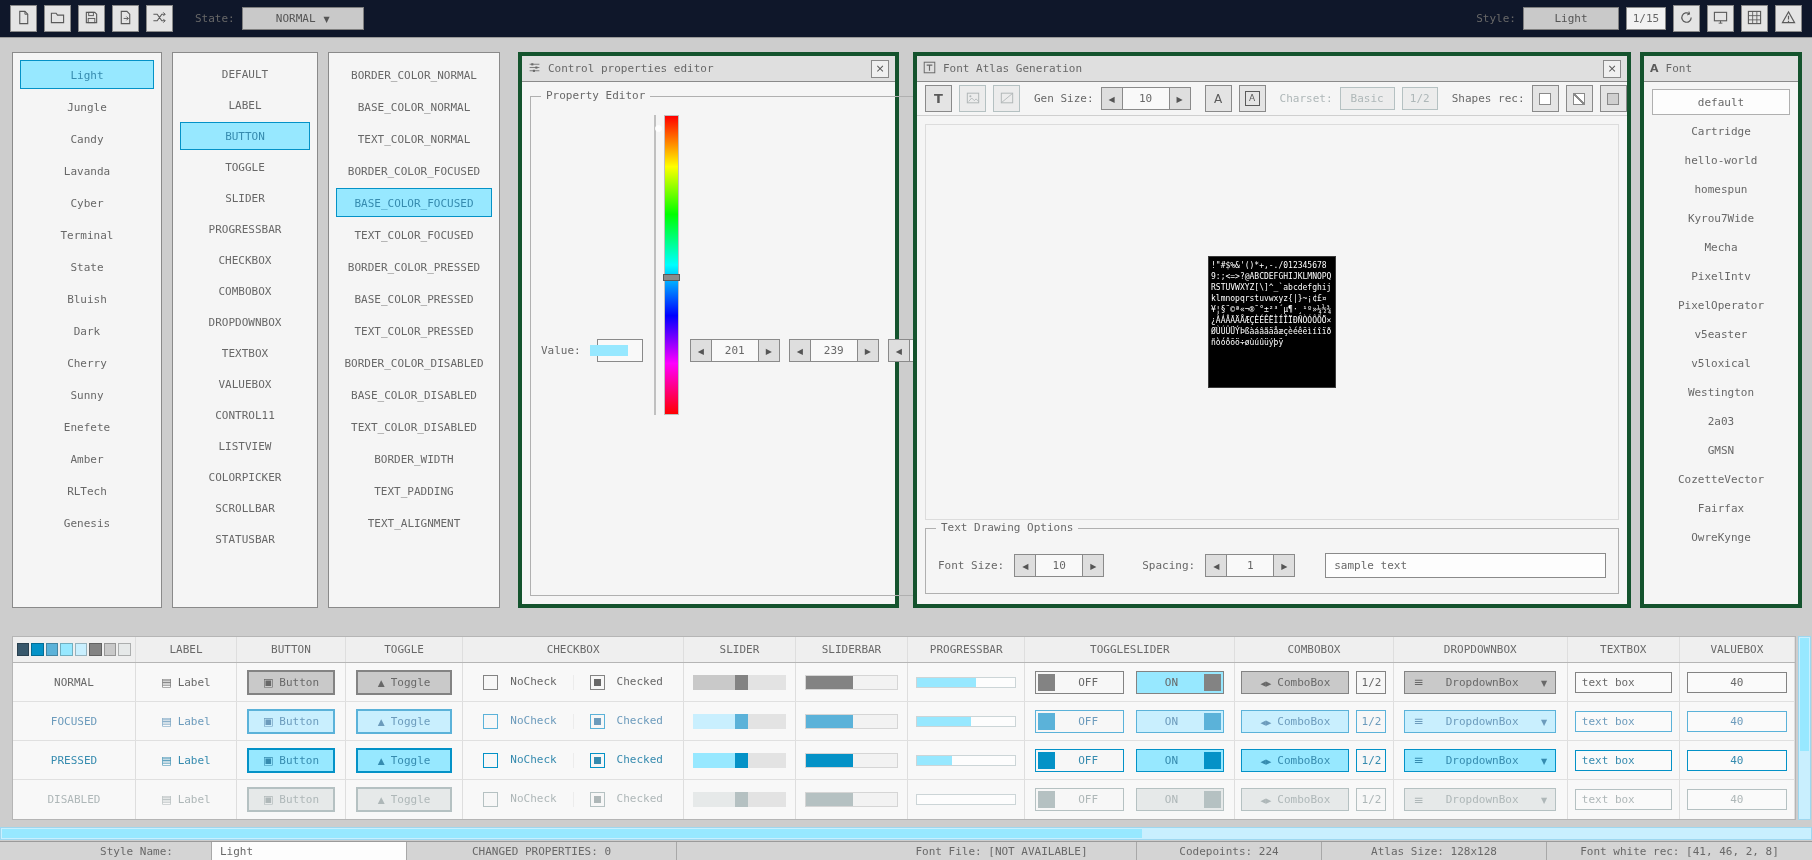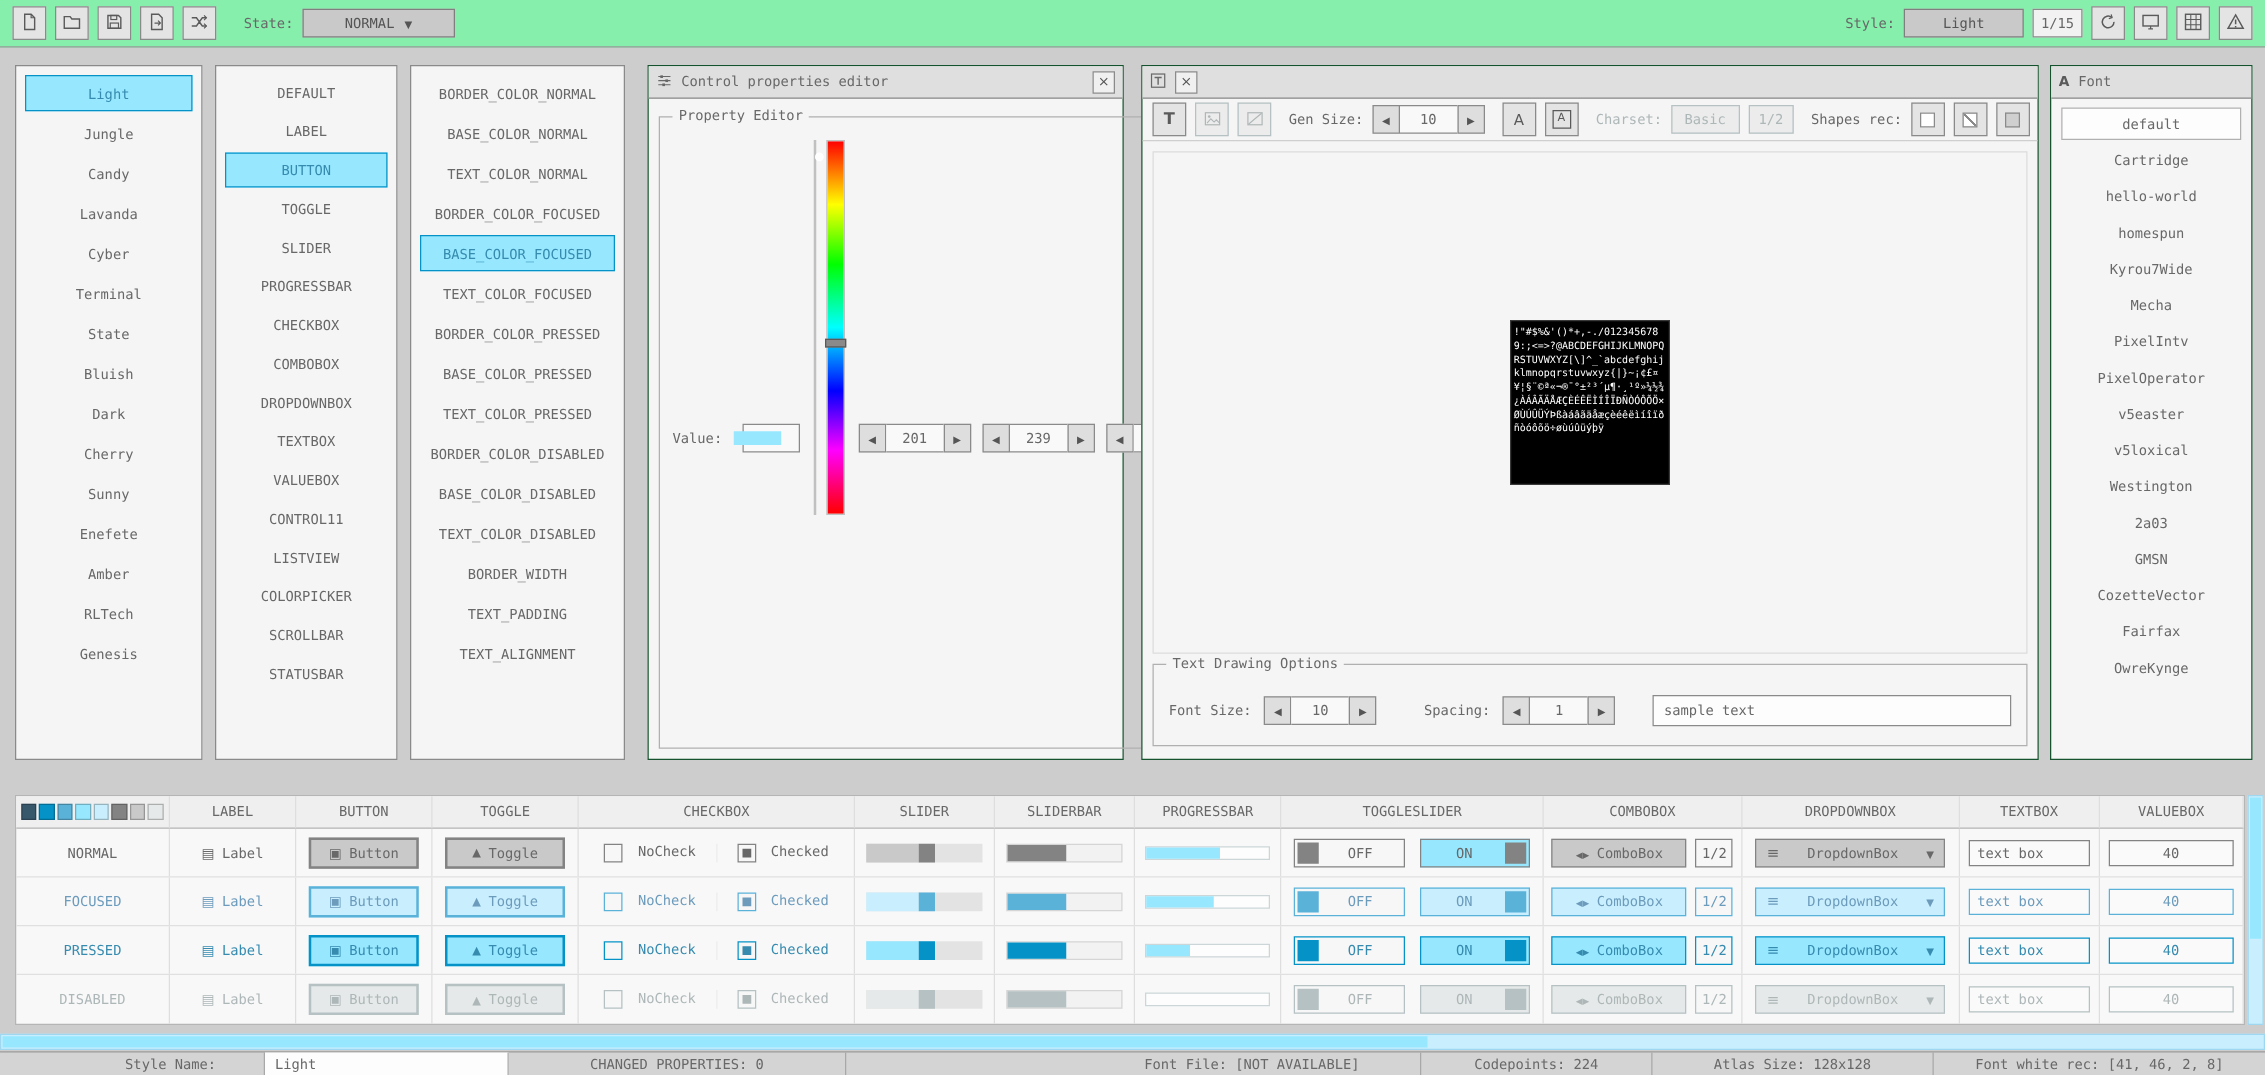--- a/index.html
+++ b/index.html
@@ -6,35 +6,35 @@
   html,body{background:#cdcdcd}
   button{font:inherit;cursor:default;background:none;border:none;color:inherit}
   input{font:inherit;outline:none}
   .app{position:relative;width:1812px;height:860px;background:#cdcdcd;overflow:hidden;
        font-family:"DejaVu Sans Mono",monospace;font-size:11px;color:#686868}
   .lbl{color:#686868;white-space:nowrap}
   .dim{color:#aeb7b8}
   .ic{font-family:"DejaVu Sans",sans-serif;line-height:1}
 
   
-  .toolbar{position:absolute;left:0;top:0;width:1812px;height:38px;background:#86efac;
+  .toolbar{position:absolute;left:0;top:0;width:1812px;height:38px;background:#0f172a;
            border-bottom:1px solid #9a9a9a;display:flex;align-items:center;padding:0 10px;gap:7px}
   .tbtn{width:27px;height:27px;border:1px solid #8a8a8a;background:#e4e4e4;color:#5a5a5a;
         display:flex;align-items:center;justify-content:center;flex:0 0 auto}
   .tbtn.dis{background:#ececec;color:#b0b6b7;border-color:#b5c1c2}
   .dd{height:23px;border:1px solid #7f7f7f;background:#c9c9c9;color:#555;display:flex;
       align-items:center;justify-content:center;gap:8px;padding:0 10px}
   .dd-caret::before{content:"▼";font-size:8px;font-family:"DejaVu Sans",sans-serif;color:#555}
   .counter{width:40px;height:23px;border:1px solid #8a8a8a;background:#f2f2f2;display:flex;
            align-items:center;justify-content:center}
   .spacer{flex:1}
 
   
   .panel{position:absolute;background:#f5f5f5;border:1px solid #8a8a8a;padding:4px;overflow:hidden}
-  .win{position:absolute;background:#f5f5f5;border:1px solid #14532d;display:flex;flex-direction:column}
+  .win{position:absolute;background:#f5f5f5;border:4px solid #14532d;display:flex;flex-direction:column}
   .win-title{height:26px;background:#dfdfdf;border-bottom:1px solid #8a8a8a;display:flex;
              align-items:center;gap:7px;padding:0 6px;color:#686868;flex:0 0 auto}
   .win-title .ttl{flex:1;text-align:left}
   .xbtn{width:18px;height:18px;border:1px solid #8a8a8a;background:#f0f0f0;display:flex;
         align-items:center;justify-content:center;font-family:"DejaVu Sans",sans-serif;color:#555}
   #panel-styles{left:12px;top:52px;width:150px;height:556px}
   #panel-controls{left:172px;top:52px;width:146px;height:556px}
   #panel-props{left:328px;top:52px;width:172px;height:556px}
   #win-editor{left:518px;top:52px;width:381px;height:556px}
   #win-atlas{left:913px;top:52px;width:718px;height:556px}
@@ -376,20 +376,21 @@
       </div>
     </div>
   </div>
 
   <div class="win" id="win-atlas">
     <div class="win-title">
       <span class="ic"><svg width="13" height="13" viewBox="0 0 16 16">
             <rect x="1.5" y="1.5" width="13" height="13" fill="none" stroke="currentColor" stroke-width="1.2"></rect>
             <path d="M4.5 5h7M8 5v7" stroke="currentColor" stroke-width="1.4"></path>
           </svg></span>
+      <span class="ttl">Font Atlas Generation</span>
       <button class="xbtn">×</button>
     </div>
     <div class="atoolbar">
       <button class="tbtn">
           <span class="i-T ic"></span>
         </button>
       <button class="tbtn dis">
           <span class="ic"><svg width="14" height="14" viewBox="0 0 16 16">
               <rect x="1.5" y="2.5" width="13" height="11" fill="none" stroke="currentColor" stroke-width="1.1"></rect>
               <circle cx="5" cy="6" r="1.2" fill="currentColor"></circle>

